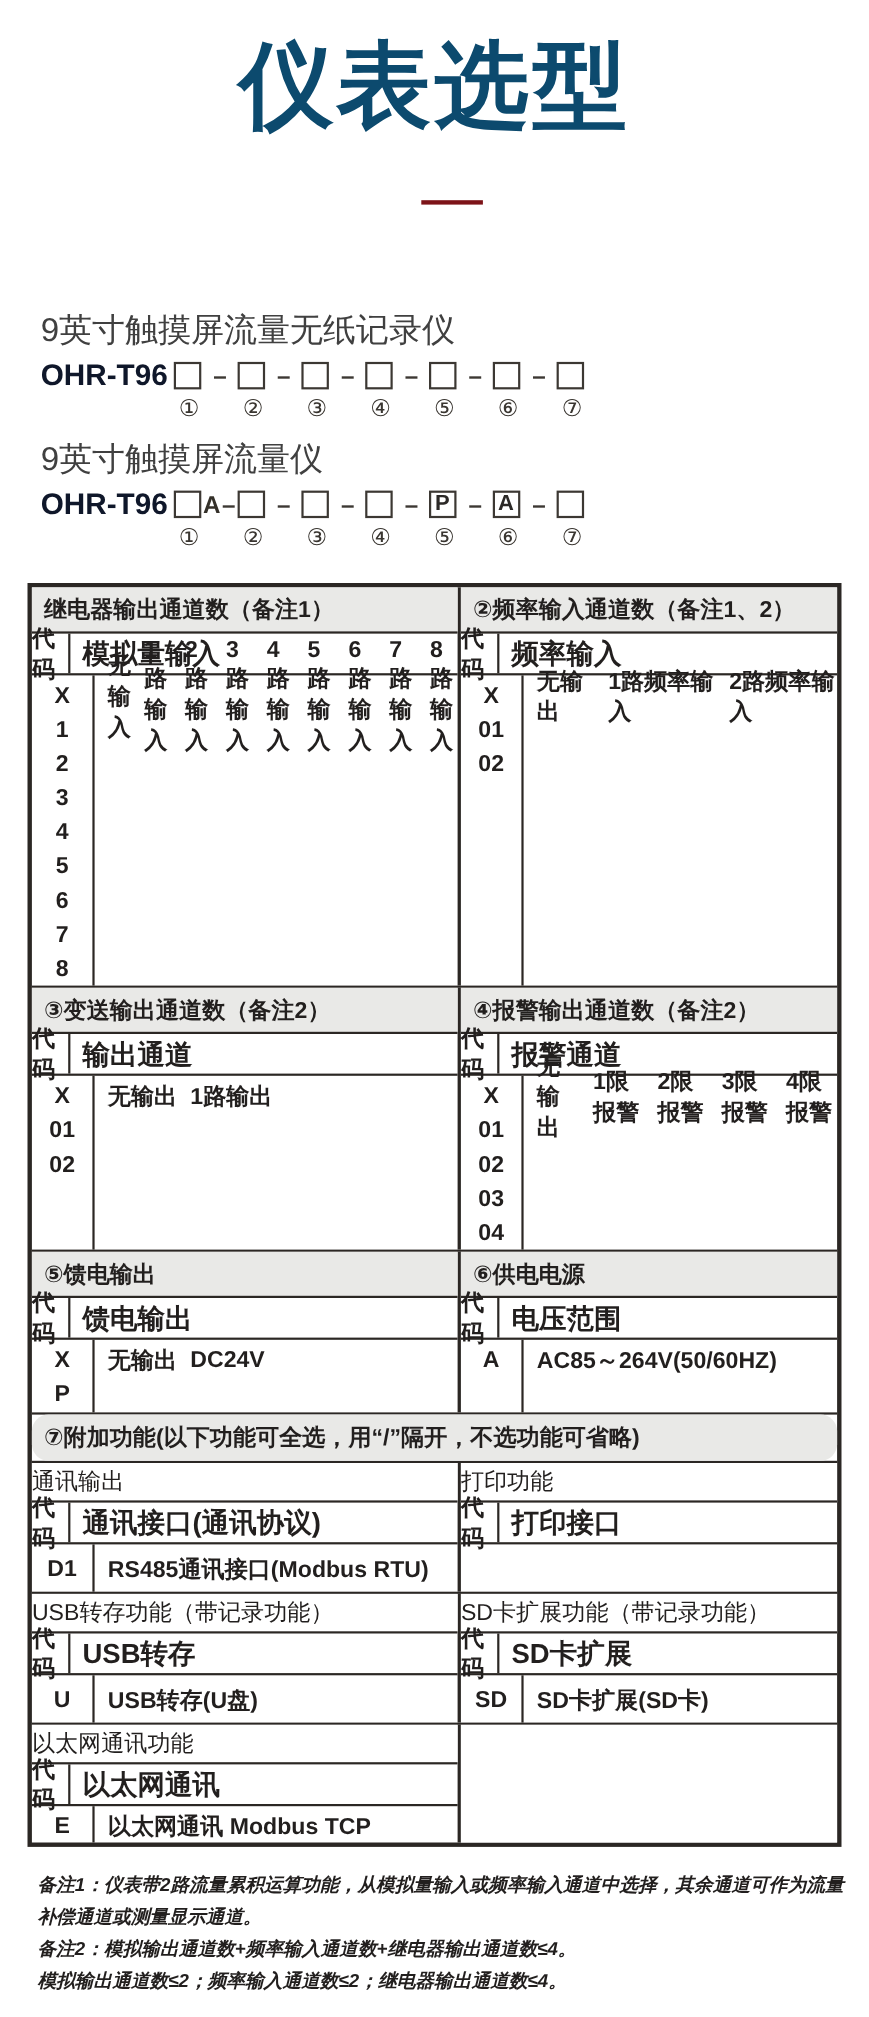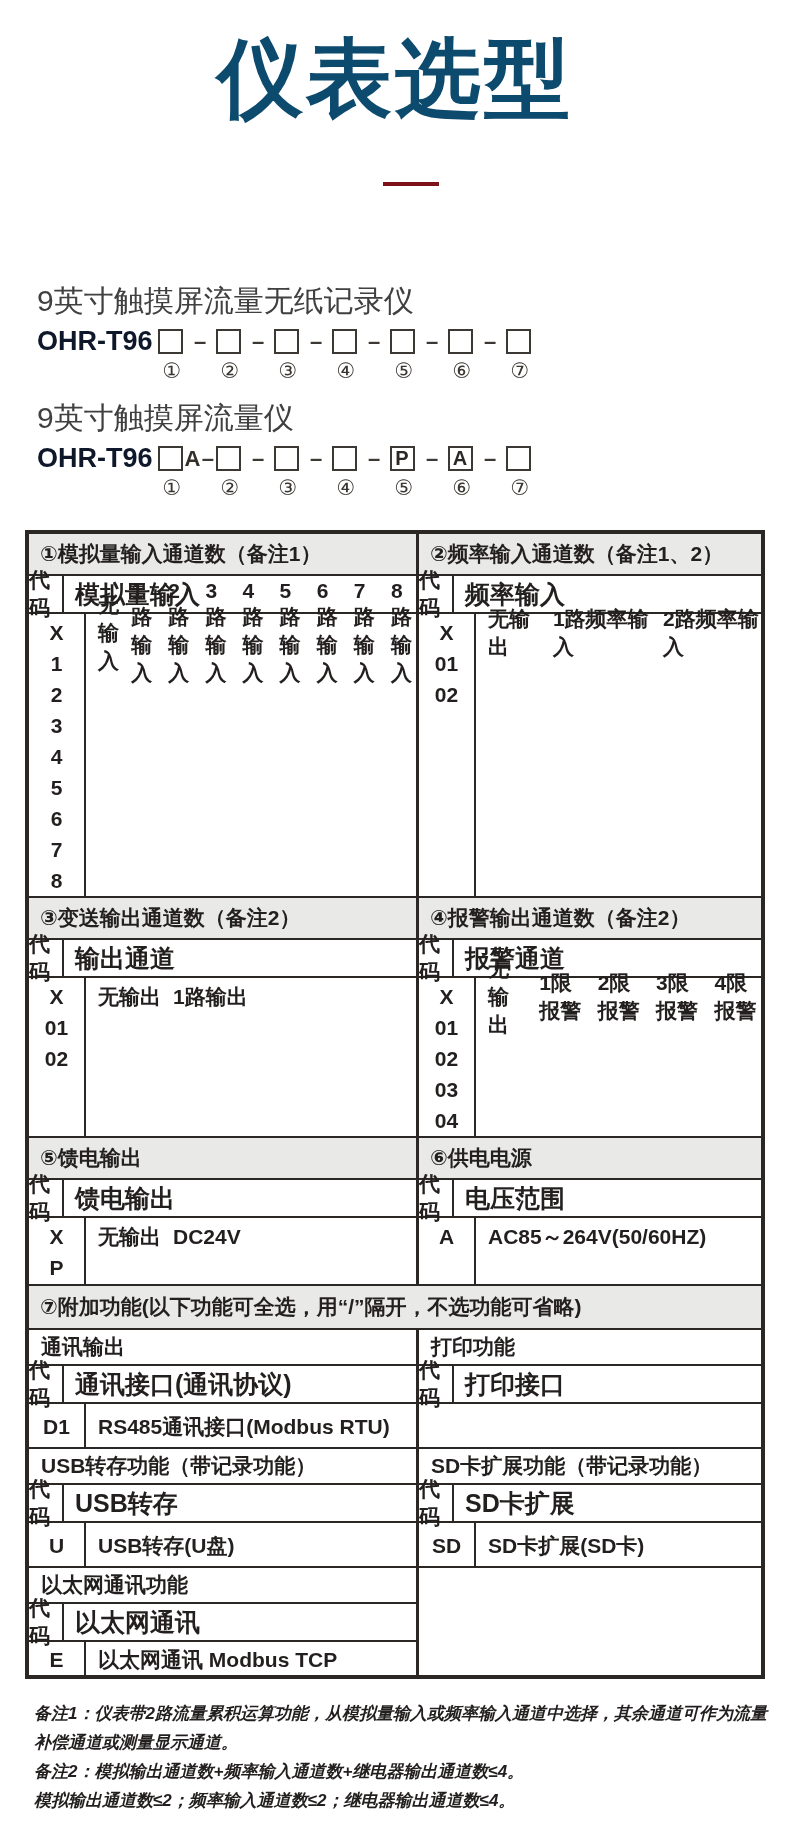--- a/index.html
+++ b/index.html
@@ -69,24 +69,25 @@
   .half-r { flex: 1; display: flex; flex-direction: column; }
   .band {
     background: #e9e9e7; height: 42px; display: flex; align-items: center;
     padding-left: 11px; font-size: 21px; font-weight: 700; color: #221f1e;
     border-bottom: 2px solid #2b2724;
   }
   .band-full {
     background: #e9e9e7; height: 42px; display: flex; align-items: center;
     padding-left: 11px; font-size: 21px; font-weight: 700; color: #221f1e;
     width: 100%;
+    border-radius: 15px;
   }
   .label-row {
     background: #fff; height: 36px; display: flex; align-items: center;
-    padding-left: 12px; font-size: 21px; font-weight: 700; color: #221f1e;
+    padding-left: 0; font-size: 21px; font-weight: 400; color: #221f1e;
     border-bottom: 2px solid #2b2724;
   }
   .subrow { display: flex; height: 38px; border-bottom: 2px solid #2b2724; }
   .subrow .code {
     width: 35px; border-right: 2px solid #2b2724; display: flex;
     align-items: center; justify-content: center;
     font-size: 21px; font-weight: 700;
   }
   .subrow .lbl {
     flex: 1; display: flex; align-items: center; padding-left: 11px;
@@ -260,21 +261,21 @@
         <span class="circle-cell">
         <span class="circle-glyph">⑦</span>
       </span>
       </span>
   </div>
 
   <div class="spec-table">
 
     <div class="sec">
       <div class="half-l">
-        <div class="band">①模拟量输入通道数（备注1）</div>
+        <div class="band">继电器输出通道数（备注1）</div>
         <div class="subrow">
           <div class="code">代码</div>
           <div class="lbl">模拟量输入</div>
         </div>
         <div class="data mh280">
           <div class="codecol">
 
           <div class="cellrow">X</div>
               <div class="cellrow">1</div>
               <div class="cellrow">2</div>

